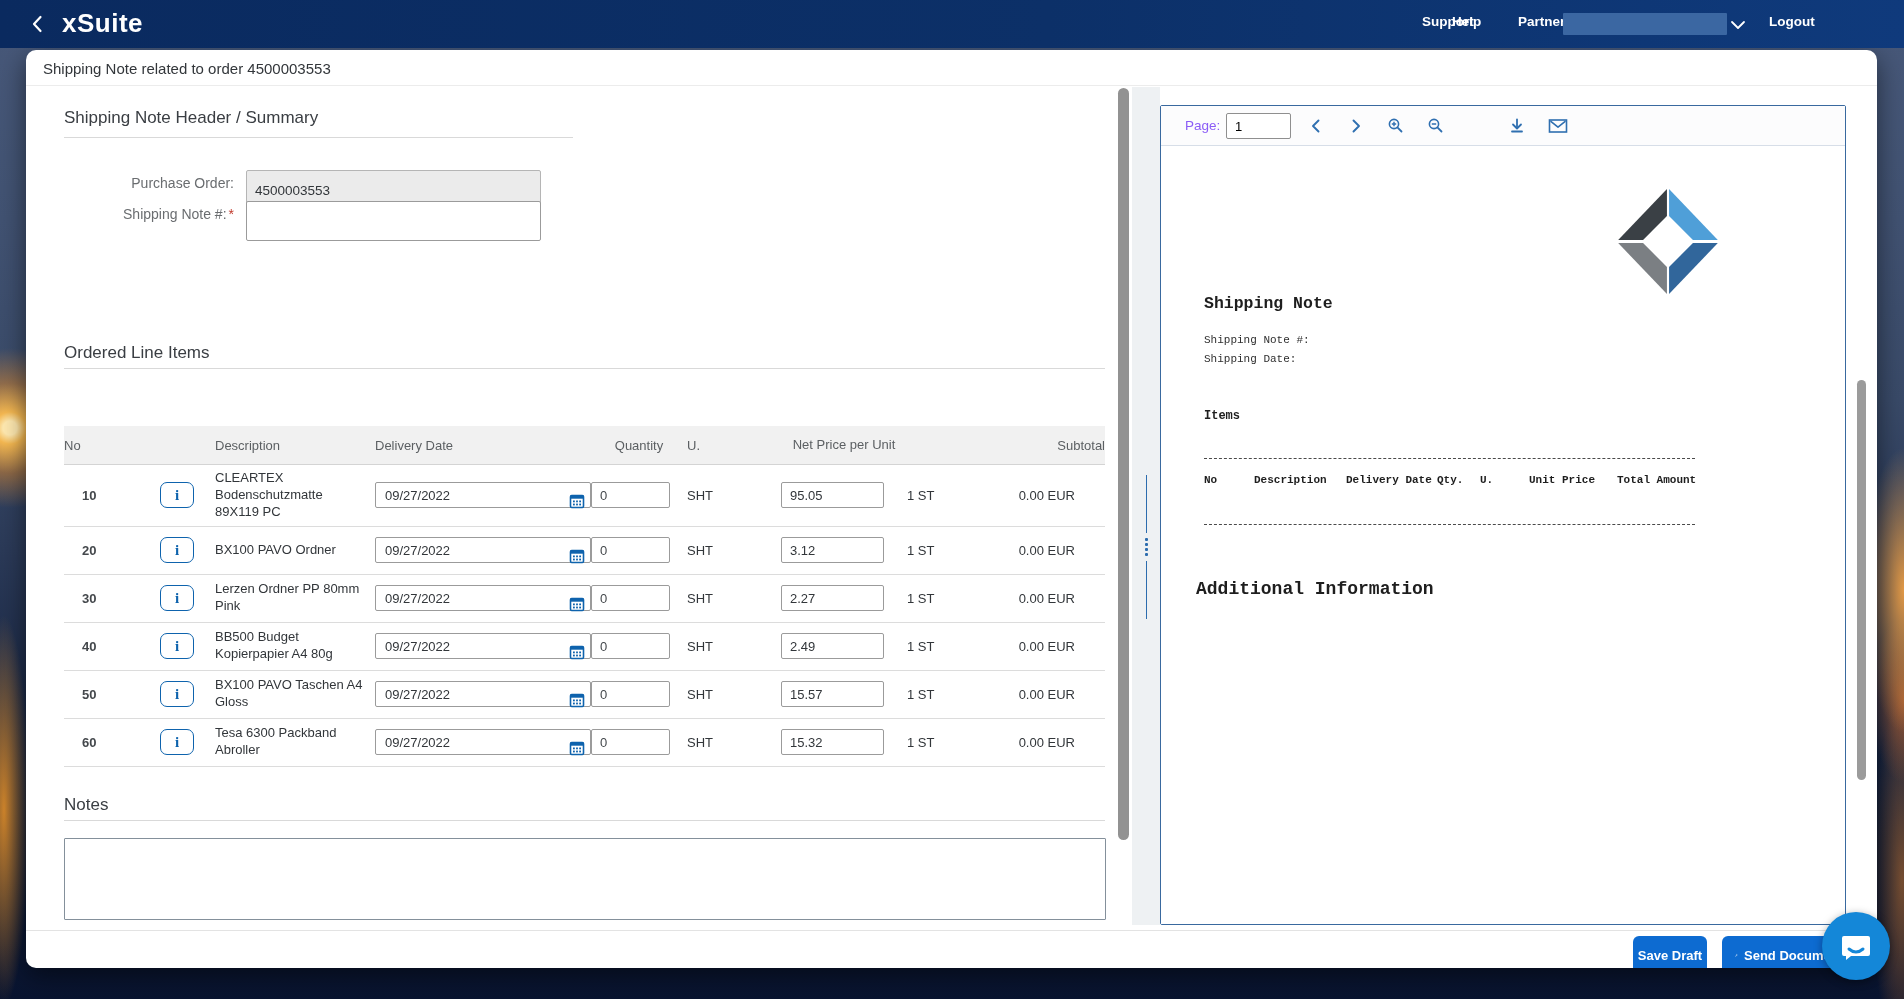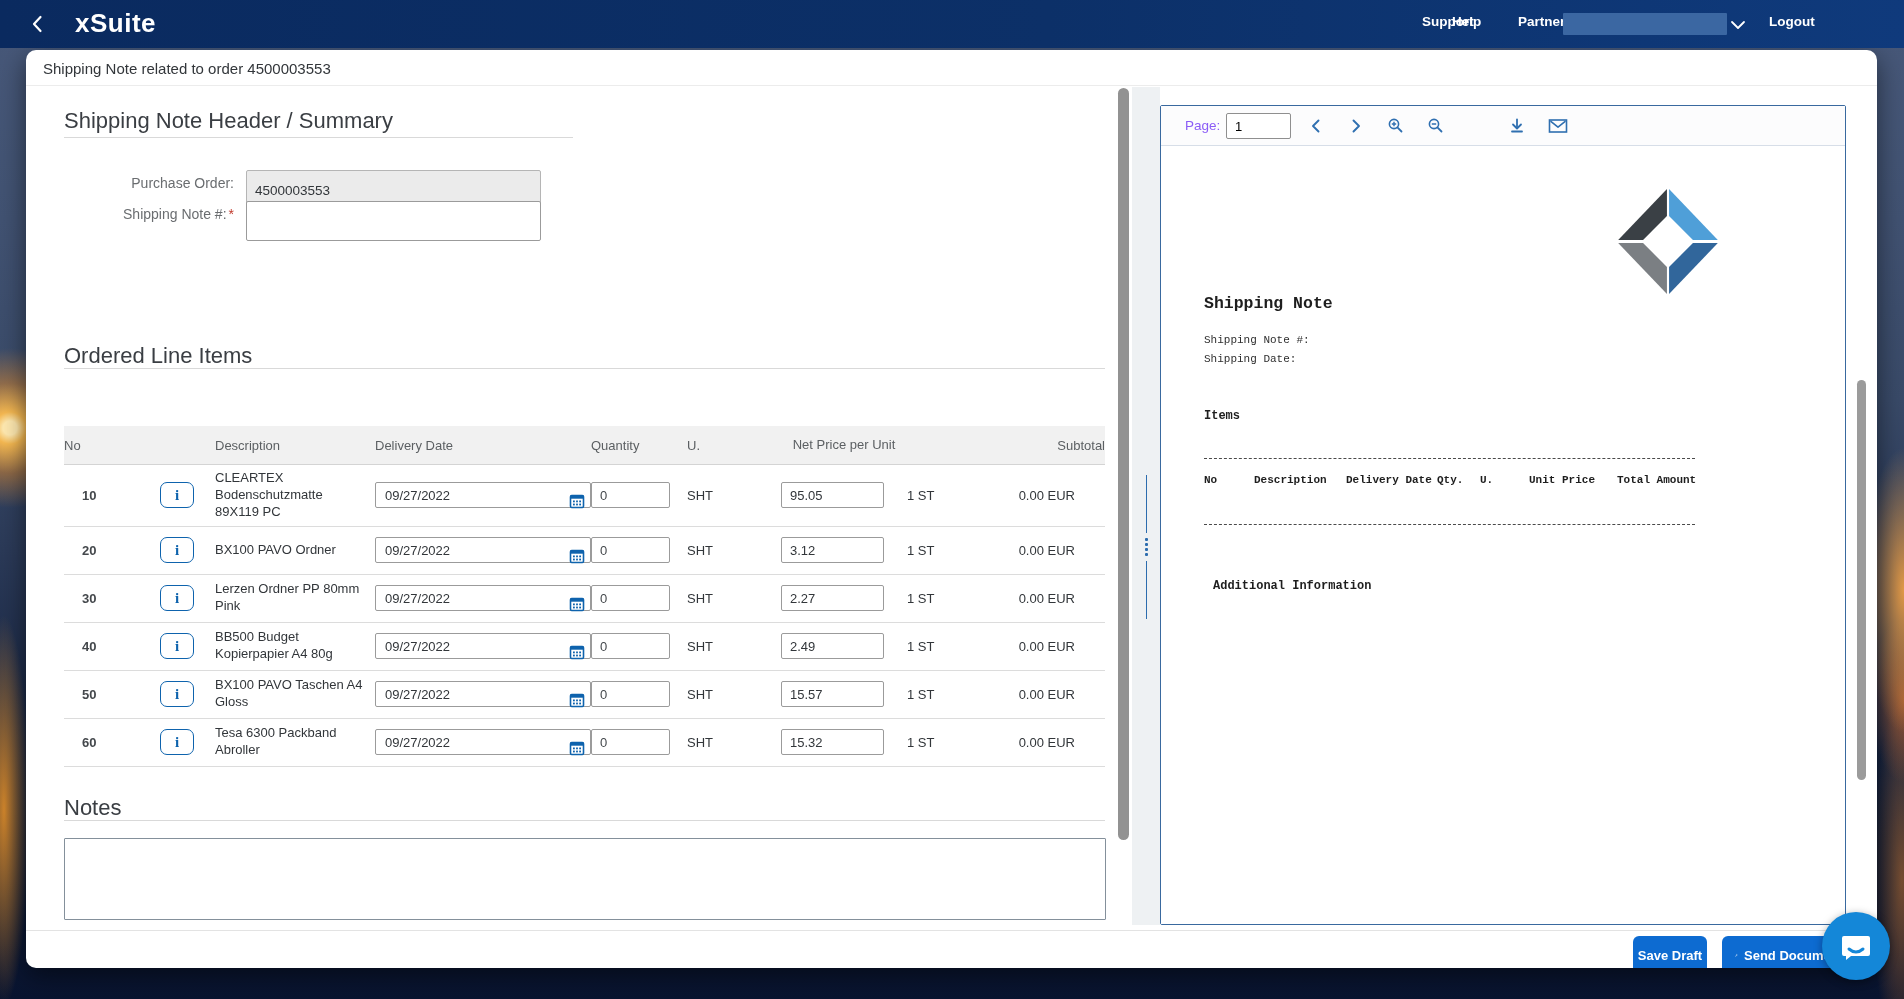--- a/index.html
+++ b/index.html
@@ -14,32 +14,32 @@
       radial-gradient(ellipse 55px 190px at 1904px 590px, rgba(238,160,70,.95), rgba(238,160,70,0) 75%),
       radial-gradient(ellipse 45px 110px at 1904px 700px, rgba(190,100,45,.8), rgba(190,100,45,0) 75%),
       radial-gradient(ellipse 40px 240px at 1902px 880px, rgba(205,120,45,.55), rgba(205,120,45,0) 75%),
       linear-gradient(180deg,#48597a 0%,#415272 22%,#394a68 40%,#2b3a58 55%,#1b2946 70%,#0e1c38 84%,#091430 100%);
   }
 
   
   .topbar { position:absolute; left:0; top:0; width:1904px; height:48px;
     background:linear-gradient(90deg,#0a2a5f 0%,#0c3068 55%,#0f3a7c 100%); color:#fff; z-index:5; }
   .back-btn { position:absolute; left:26px; top:12px; width:24px; height:24px; cursor:pointer; }
-  .brand { position:absolute; left:75px; top:8px; font-size:26px; font-weight:700; letter-spacing:.5px; color:#fff; }
+  .brand { position:absolute; left:62px; top:8px; font-size:26px; font-weight:700; letter-spacing:.5px; color:#fff; }
   .topnav-link { position:absolute; top:14px; font-size:13.5px; font-weight:700; color:#fff; cursor:pointer; }
   .partner-box { position:absolute; left:1563px; top:13px; width:164px; height:22px; background:#3b67a2; border-radius:1px; cursor:pointer; }
   .partner-chevron { position:absolute; left:1730px; top:17px; }
 
   
   .panel { position:absolute; left:26px; top:50px; width:1851px; height:918px; background:#fff;
     border-radius:10px; box-shadow:0 8px 26px rgba(0,0,0,.5); z-index:2; overflow:hidden; }
   .panel-title { position:absolute; left:17px; top:10px; font-size:15px; color:#32363a; }
   .panel-title-divider { position:absolute; left:0; top:35px; width:100%; height:1px; background:#ececec; }
 
-  .section-heading { position:absolute; font-size:22px; font-weight:400; color:#3a3e43; }
+  .section-heading { position:absolute; font-size:17px; font-weight:400; color:#3a3e43; }
   .section-rule { position:absolute; height:1px; background:#d9d9d9; }
 
   
   .form-row { position:absolute; left:38px; width:620px; height:26px; }
   .form-label { position:absolute; right:450px; top:5px; font-size:14px; color:#6a6d70; text-align:right; white-space:nowrap; }
   .req { color:#c0392b; margin-left:2px; }
   .inp { position:absolute; left:182px; top:0; width:295px; height:40px; border:1px solid #9b9b9b; border-radius:2px;
     font-family:"Liberation Sans",sans-serif; font-size:13.5px; color:#32363a; padding:0 8px; background:#fff; }
   .inp:disabled { background:#ebebeb; border-color:#b5b5b5; color:#32363a; }
   .inp::placeholder { font-style:italic; color:#7b7b7b; }
@@ -49,21 +49,21 @@
 
   
   .table { position:absolute; left:38px; top:376px; width:1041px; font-size:13px; color:#32363a; }
   .trow { display:grid; grid-template-columns:96px 55px 160px 216px 96px 94px 126px 62px 136px; align-items:center; }
   .thead { background:#f1f1f1; min-height:39px; color:#5b5f62; border-bottom:1px solid #d4d4d4; }
   .thead > div { padding:4px 0; }
   .tbody-row { border-bottom:1px solid #dcdcdc; min-height:48px; padding:5px 0; }
   .c-no { padding-left:18px; font-weight:700; color:#44484c; }
   .thead .c-no { font-weight:400; color:#5b5f62; }
   .c-desc { padding-right:10px; line-height:1.3; }
-  .c-qty-h { text-align:left; padding-right:18px; }
+  .c-qty-h { text-align:center; padding-right:18px; }
   .c-price-h { text-align:center; line-height:1.25; padding:0 6px; }
   .c-sub { text-align:right; padding-right:30px; }
   .info-btn { width:34px; height:26px; border:1px solid #0e63ad; border-radius:7px; background:#fff; color:#0e63ad;
     font-family:"Liberation Serif",serif; font-size:15px; font-weight:700; cursor:pointer; display:flex; align-items:center; justify-content:center; }
   .row-date { position:relative; width:198px; height:26px; }
   .row-date input { width:100%; height:26px; border:1px solid #9b9b9b; border-radius:2px; font-size:13px; color:#32363a; padding:0 26px 0 9px; font-family:"Liberation Sans",sans-serif; }
   .row-date .cal-ico { right:6px; top:5px; }
   .qty-inp { width:79px; height:26px; border:1px solid #9b9b9b; border-radius:2px; font-size:13px; color:#45494d; padding:0 8px; font-family:"Liberation Sans",sans-serif; }
   .price-inp { width:103px; height:26px; border:1px solid #9b9b9b; border-radius:2px; font-size:13px; color:#32363a; padding:0 8px; font-family:"Liberation Sans",sans-serif; }
 
@@ -90,21 +90,21 @@
   .doc-title { position:absolute; left:43px; top:148px; font-size:16.5px; font-weight:700; color:#1e1e1e; }
   .doc-meta1 { position:absolute; left:43px; top:188px; font-size:11px; color:#2e2e2e; }
   .doc-meta2 { position:absolute; left:43px; top:207px; font-size:11px; color:#2e2e2e; }
   .doc-items-title { position:absolute; left:43px; top:263px; font-size:12px; font-weight:700; color:#1e1e1e; }
   .doc-dash { position:absolute; left:43px; width:491px; border-top:1px dashed #4a4a4a; }
   .doc-cols { position:absolute; left:43px; top:328px; width:500px; display:flex; font-size:11px; font-weight:700; color:#1e1e1e; }
   .doc-cols span:nth-child(1){width:50px;} .doc-cols span:nth-child(2){width:92px;}
   .doc-cols span:nth-child(3){width:91px;} .doc-cols span:nth-child(4){width:43px;}
   .doc-cols span:nth-child(5){width:49px;} .doc-cols span:nth-child(6){width:88px;}
   .doc-cols span:nth-child(7){width:80px;}
-  .doc-add-title { position:absolute; left:52px; top:433px; font-size:12px; font-weight:700; color:#1e1e1e; }
+  .doc-add-title { position:absolute; left:35px; top:433px; font-size:18px; font-weight:700; color:#1e1e1e; }
 
   
   .r-scrollbar { position:absolute; left:1831px; top:330px; width:9px; height:400px; background:#9b9b9b; border-radius:5px; cursor:pointer; }
 
   
   .footer-divider { position:absolute; left:0; top:880px; width:100%; height:1px; background:#e3e3e3; }
   .btn { position:absolute; top:886px; height:39px; border:none; border-radius:6px; background:#0d6bd1; color:#fff;
     font-family:"Liberation Sans",sans-serif; font-size:13px; font-weight:700; cursor:pointer; display:flex; align-items:center; justify-content:center; gap:6px; padding:0 13px; white-space:nowrap; overflow:hidden; }
   .btn-save { left:1607px; width:74px; }
   .btn-send { left:1696px; width:134px; justify-content:flex-start; }

